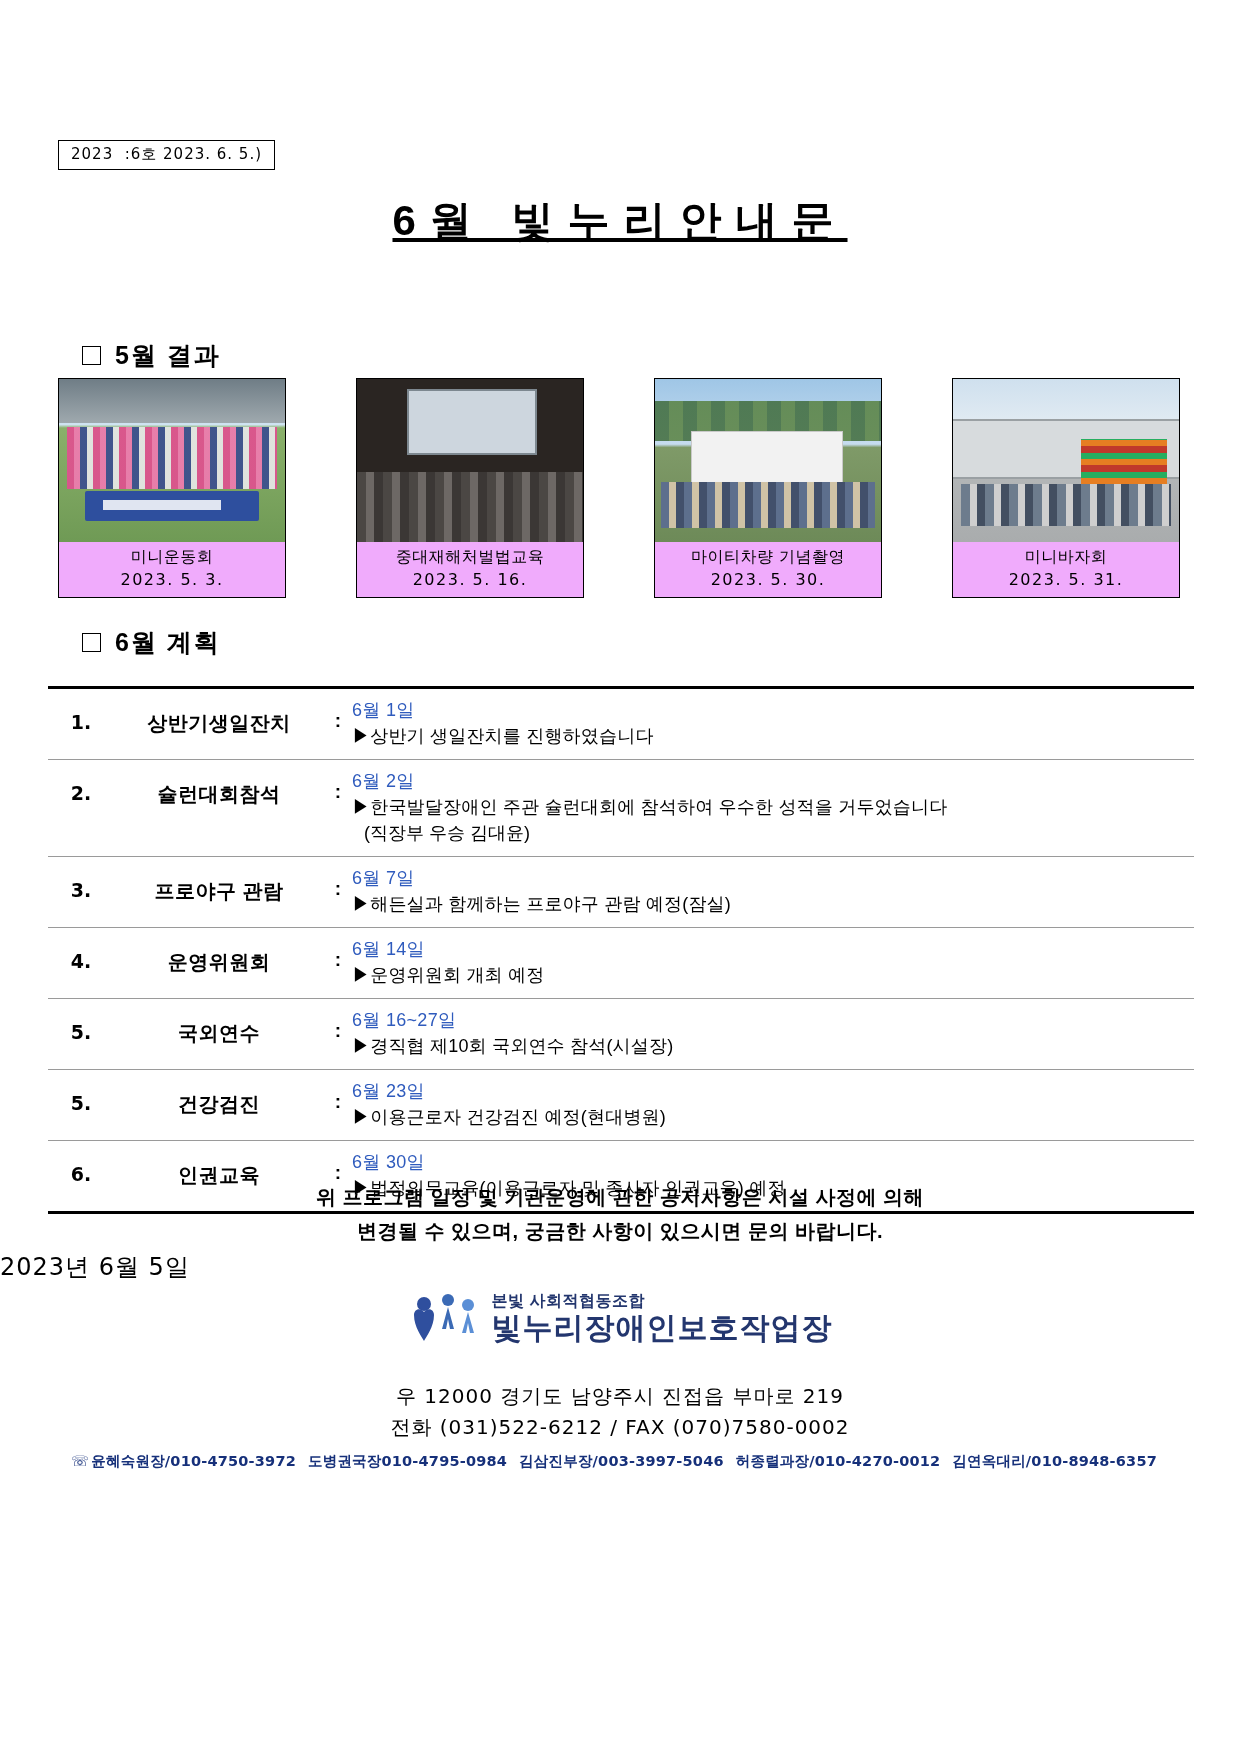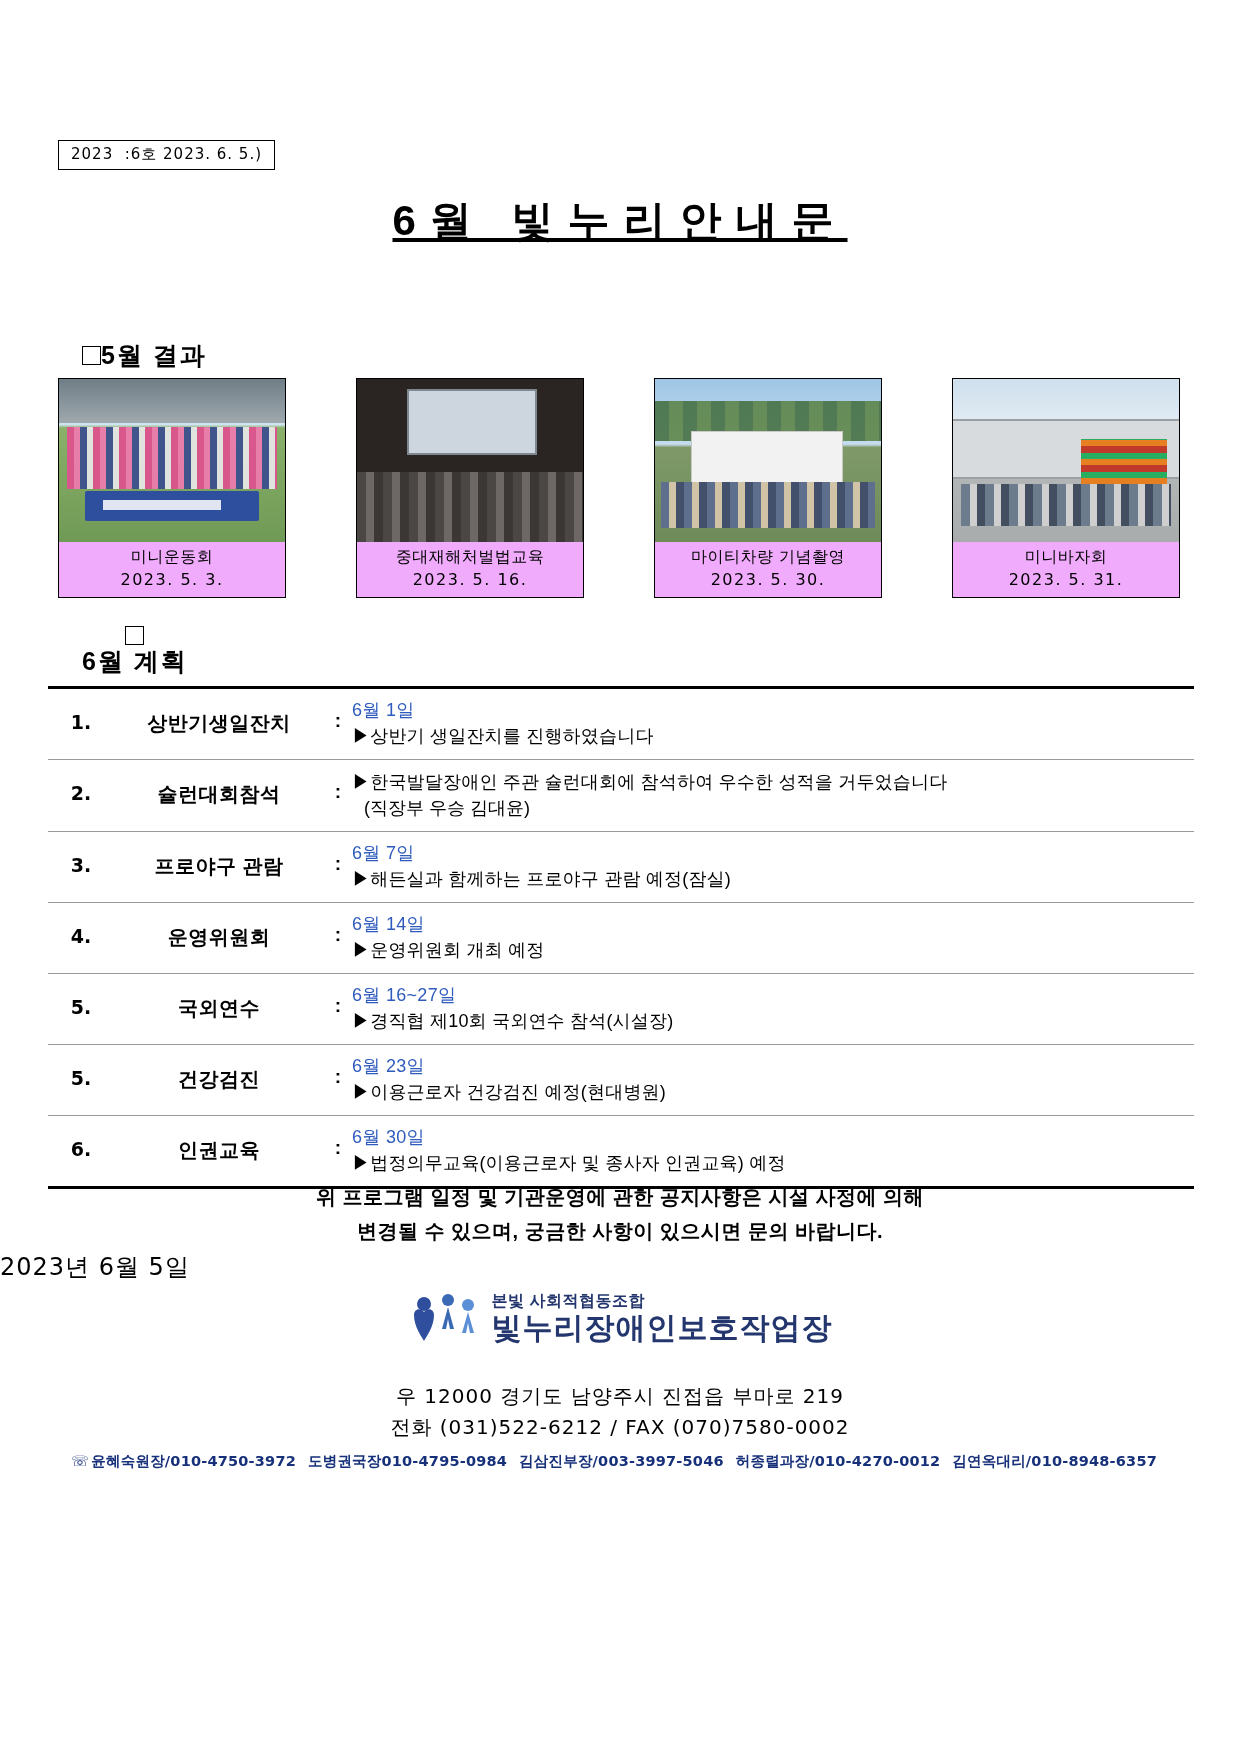--- a/index.html
+++ b/index.html
@@ -49,32 +49,33 @@
     letter-spacing: 14px;
     font-family: "Liberation Sans", sans-serif;
     text-decoration: underline;
   }
 
   
   .section-head {
     position: absolute;
     display: flex;
     align-items: center;
+    gap: 14px;
     font-size: 25px;
     font-weight: bold;
     letter-spacing: 2px;
   }
   .section-head .chk {
     display: inline-block;
     width: 17px;
     height: 17px;
     border: 1.6px solid #000;
   }
   #sec-may { left: 82px; top: 291px; }
-  #sec-jun { left: 82px; top: 578px; flex-direction: column; }
+  #sec-jun { left: 82px; top: 578px; }
 
   
   .photo-row {
     position: absolute;
     left: 58px;
     top: 330px;
     width: 1122px;
     display: flex;
     justify-content: space-between;
   }
@@ -361,20 +362,21 @@
         <div class="plan-date">6월 1일</div>
         <div class="plan-desc">▶상반기 생일잔치를 진행하였습니다</div>
       </div>
     </div>
 
     <div class="plan-row">
       <div class="plan-no">2.</div>
       <div class="plan-name">슐런대회참석</div>
       <div class="plan-colon">:</div>
       <div class="plan-body">
+        <div class="plan-date">6월 2일</div>
         <div class="plan-desc">▶한국발달장애인 주관 슐런대회에 참석하여 우수한 성적을 거두었습니다</div>
         <div class="plan-sub">(직장부 우승 김대윤)</div>
       </div>
     </div>
 
     <div class="plan-row">
       <div class="plan-no">3.</div>
       <div class="plan-name">프로야구 관람</div>
       <div class="plan-colon">:</div>
       <div class="plan-body">

